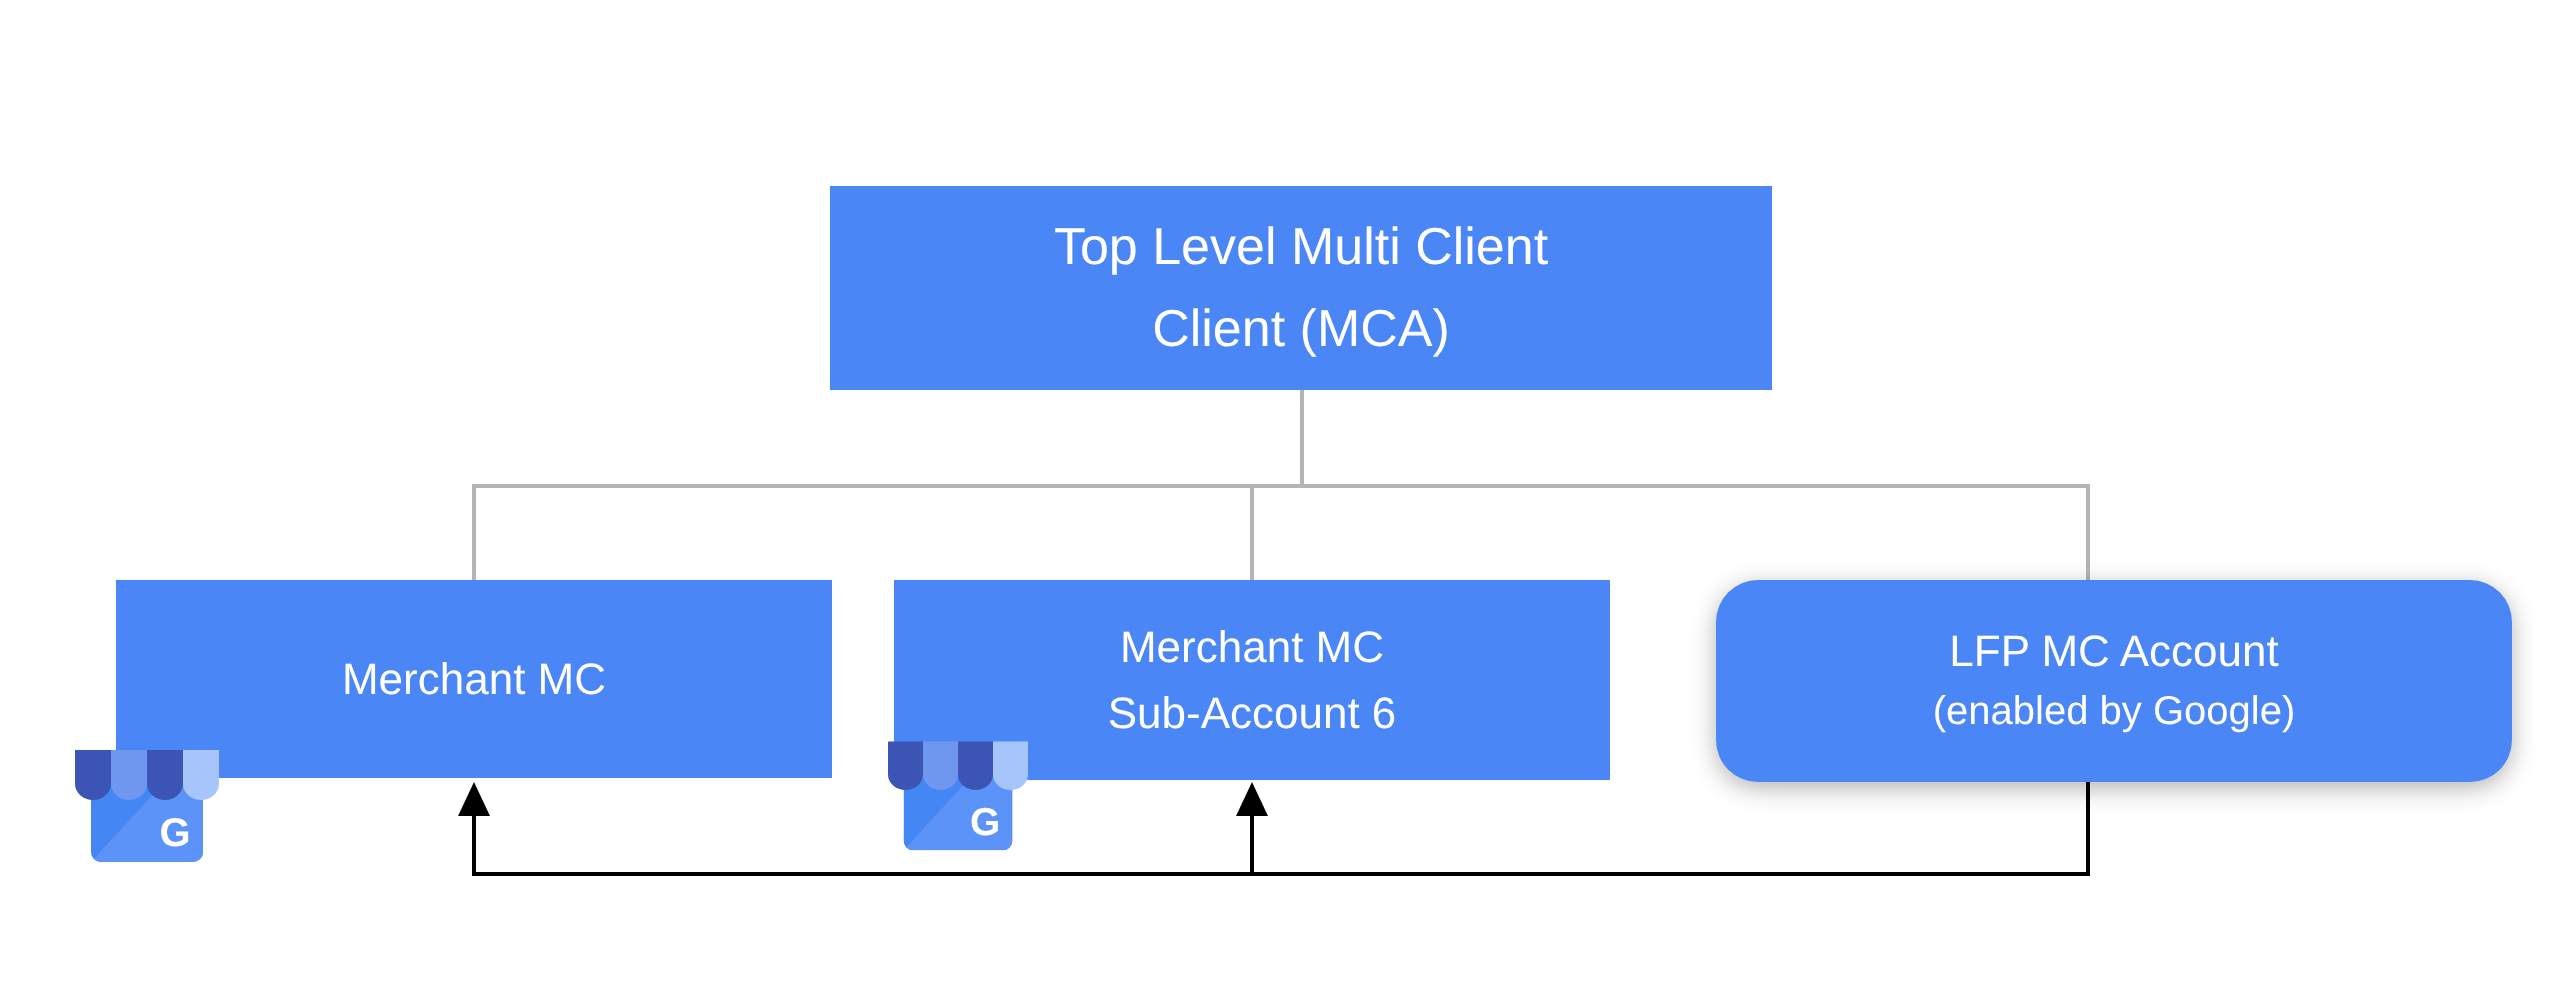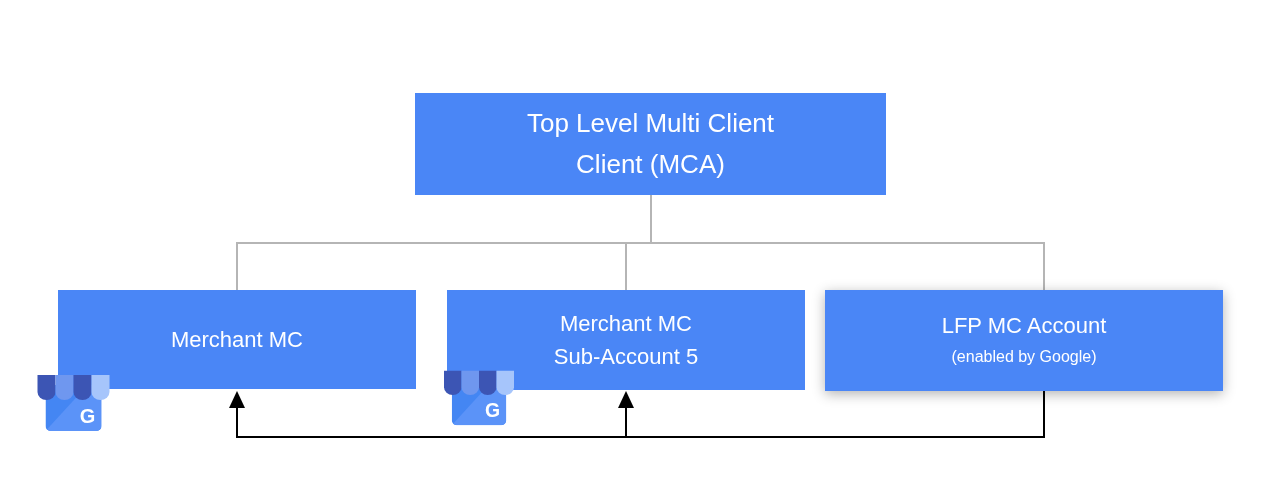--- a/index.html
+++ b/index.html
@@ -38,25 +38,26 @@
   }
   #node-sub1 {
     left: 58px; top: 290px; width: 358px; height: 99px;
     font-size: 22px; line-height: 33px;
   }
   #node-sub2 {
     left: 447px; top: 290px; width: 358px; height: 100px;
     font-size: 22px; line-height: 33px;
   }
   #node-lfp {
-    left: 825px; top: 290px; width: 398px; height: 101px;
+    left: 858px; top: 290px; width: 398px; height: 101px;
     font-size: 22px; line-height: 31px;
     box-shadow: 0 3px 12px rgba(0,0,0,0.30);
+    border-radius: 21px;
   }
-  #node-lfp .line2 { font-size: 16px; }
+  #node-lfp .line2 { font-size: 20px; }
 
   .gray-line {
     position: absolute;
     background: var(--connector-gray);
   }
   .black-line {
     position: absolute;
     background: var(--arrow-black);
   }
   .arrowhead-up {
@@ -84,21 +85,21 @@
   <div class="gray-line" style="left:236px; top:243px; width:2px; height:47px;"></div>
   <div class="gray-line" style="left:625px; top:243px; width:2px; height:47px;"></div>
   <div class="gray-line" style="left:1043px; top:243px; width:2px; height:47px;"></div>
 
   <div class="node" id="node-sub1">
     <span class="line line1">Merchant MC</span>
   </div>
 
   <div class="node" id="node-sub2">
     <span class="line line1">Merchant MC</span>
-    <span class="line line2">Sub-Account 5</span>
+    <span class="line line2">Sub-Account 6</span>
   </div>
 
   <div class="node" id="node-lfp">
     <span class="line line1">LFP MC Account</span>
     <span class="line line2">(enabled by Google)</span>
   </div>
 
   <div class="black-line" style="left:1043px; top:391px; width:2px; height:47px;"></div>
   <div class="black-line" style="left:236px; top:436px; width:809px; height:2px;"></div>
   <div class="black-line" style="left:236px; top:405px; width:2px; height:32px;"></div>

